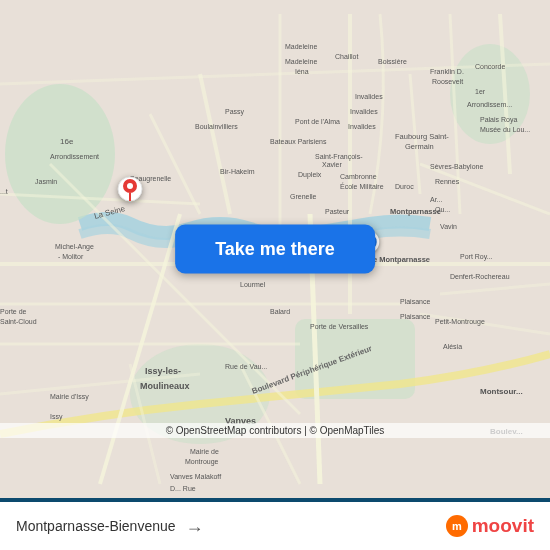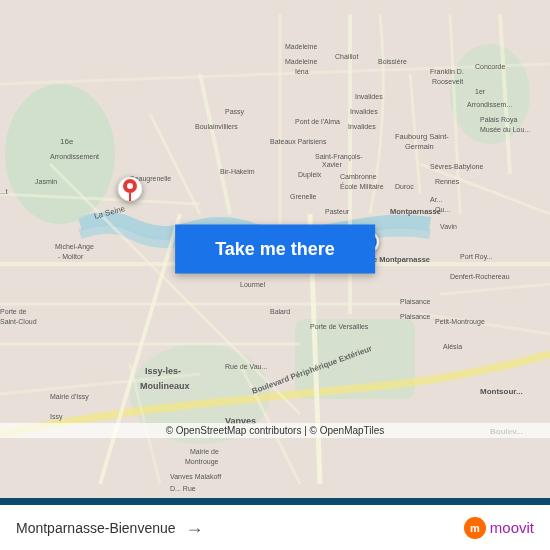--- a/index.html
+++ b/index.html
@@ -39,21 +39,21 @@
       top: 50%;
       left: 50%;
       transform: translate(-50%, -50%);
       z-index: 10;
     }
 
     #take-me-there-btn {
       background: #1a73e8;
       color: white;
       border: none;
-      border-radius: 0;
+      border-radius: 10px;
       padding: 14px 40px;
       font-size: 18px;
       font-weight: bold;
       cursor: pointer;
       white-space: nowrap;
       box-shadow: 0 2px 8px rgba(0,0,0,0.3);
     }
 
     
     #attribution {
@@ -70,21 +70,21 @@
     }
 
     
     #bottom-bar {
       height: 52px;
       background: white;
       display: flex;
       align-items: center;
       justify-content: space-between;
       padding: 0 16px;
-      border-top: 7px solid #0c4a6e;
+      border-top: 4px solid #0c4a6e;
     }
 
     .location-info {
       display: flex;
       align-items: center;
       gap: 10px;
       flex: 1;
     }
 
     .location-name {
@@ -98,23 +98,23 @@
       color: #555;
     }
 
     #moovit-logo {
       display: flex;
       align-items: center;
       gap: 4px;
     }
 
     .moovit-text {
-      font-size: 15px;
-      font-weight: normal;
-      color: #a21caf;
+      font-size: 19px;
+      font-weight: bold;
+      color: #ef4444;
     }
 
     
     .map-pin-red {
       filter: drop-shadow(0 2px 3px rgba(0,0,0,0.4));
     }
 
     
     .blue-marker {
       filter: drop-shadow(0 1px 2px rgba(0,0,0,0.4));

